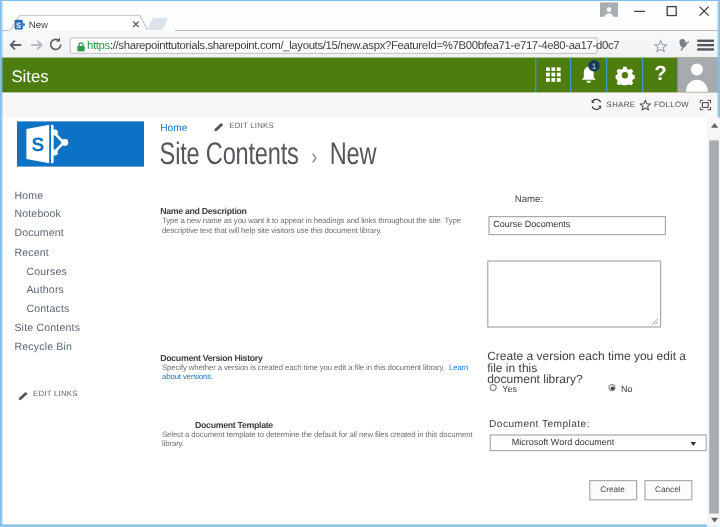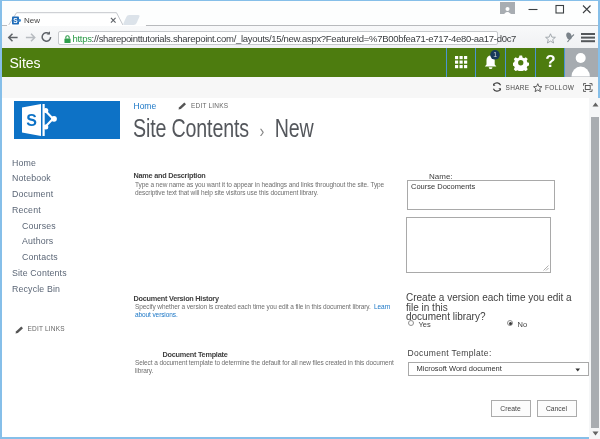--- a/index.html
+++ b/index.html
@@ -36,27 +36,27 @@
 
 #nav{position:absolute;left:11px;top:58px;font-size:8.8px;letter-spacing:0.15px;color:#5b6676;}
 #nav div{height:15.8px;line-height:15.8px;}
 #nav .sub{padding-left:10px;}
 #editlinks2{position:absolute;left:14px;top:227.5px;font-size:6.5px;letter-spacing:0.2px;color:#666;}
 
 .seclbl{position:absolute;left:132.5px;font-size:7.3px;font-weight:bold;letter-spacing:-0.25px;color:#404040;}
 .secp{position:absolute;left:134px;width:262px;font-size:6.5px;letter-spacing:-0.1px;line-height:8.9px;color:#6e6e6e;}
 .secp a{color:#1a76c6;text-decoration:none;}
 .flabel{position:absolute;left:406px;font-size:8px;color:#3f3f3f;}
-#nameinput{position:absolute;left:405.5px;top:82px;width:148px;height:30px;border:1px solid #a9a9a9;background:#fff;font-size:7.5px;color:#333;line-height:11px;padding-left:3.5px;}
+#nameinput{position:absolute;left:405.5px;top:82px;width:148px;height:16px;border:1px solid #a9a9a9;background:#fff;font-size:7.5px;color:#333;line-height:11px;padding-left:3.5px;}
 #descbox{position:absolute;left:405px;top:119.5px;width:145px;height:55.5px;border:1px solid #a9a9a9;background:#fff;}
 .q{position:absolute;left:405px;width:180px;font-size:10px;line-height:9.5px;color:#3f3f3f;}
 .radio{position:absolute;width:6px;height:6px;border:1px solid #8f8f8f;border-radius:50%;background:#fdfdfd;}
 .radtxt{position:absolute;font-size:7.5px;color:#3f3f3f;}
 #ddlabel{position:absolute;left:406.5px;top:250px;font-size:8.5px;letter-spacing:0.35px;color:#3f3f3f;}
-#select{position:absolute;left:406.5px;top:264px;width:181px;height:14px;border:1px solid #a9a9a9;background:#fff;font-size:7.5px;color:#333;line-height:12px;padding-left:8px;}
+#select{position:absolute;left:406.5px;top:264px;width:181px;height:14px;border:1px solid #a9a9a9;background:#fff;font-size:7.5px;color:#333;line-height:12px;padding-left:18px;}
 .btn{position:absolute;top:302px;width:40px;height:17px;background:#fcfcfc;border:1px solid #ababab;font-size:6.8px;color:#444;text-align:center;line-height:15px;}
 
 #sbar{position:absolute;left:588px;top:96.5px;width:11px;height:341.5px;background:#f5f6f7;}
 #sthumb{position:absolute;left:1.5px;top:19px;width:8px;height:311px;background:#a9adb1;}
 </style></head>
 <body>
 <div id="win">
  <div class="abs" style="left:0;top:0;width:0.6px;height:437px;background:#86bfe9;z-index:50;"></div>
  <div id="titlebar">
   <div id="tabline"></div>
@@ -194,21 +194,21 @@
    <div>Site Contents</div>
         <div>Recycle Bin</div>
   </div>
   <svg class="abs" style="left:14px;top:228px" width="9" height="8" viewBox="0 0 9 8">
         <path d="M0.5,7.5 L1.2,5.3 6.3,0.6 8,2.2 2.9,6.9 Z" fill="#555"></path>
       </svg>
   <div id="editlinks2" style="left:26.5px;">EDIT LINKS</div>
 
   <div class="seclbl" style="top:73.5px;">Name and Description</div>
   <div class="secp" style="top:83px;">Type a new name as you want it to appear in headings and links throughout the site. Type<br>descriptive text that will help site visitors use this document library.</div>
-  <div class="flabel" style="top:74px;padding-left:22px;">Name:</div>
+  <div class="flabel" style="top:63px;padding-left:22px;">Name:</div>
   <div id="nameinput">Course Docoments</div>
   <div class="flabel" style="top:111px;margin-top:30px;">Description:</div>
   <div id="descbox">
         <svg class="abs" style="right:1px;bottom:1px" width="6" height="6" viewBox="0 0 6 6">
           <path d="M5.5,0.5 L0.5,5.5 M5.5,3 L3,5.5" stroke="#9a9a9a" stroke-width="0.8"></path>
         </svg>
       </div>
 
   <div class="seclbl" style="top:196.5px;">Document Version History</div>
   <div class="secp" style="top:205px;">Specify whether a version is created each time you edit a file in this document library.&nbsp; <a>Learn</a><br><a>about versions.</a></div>

